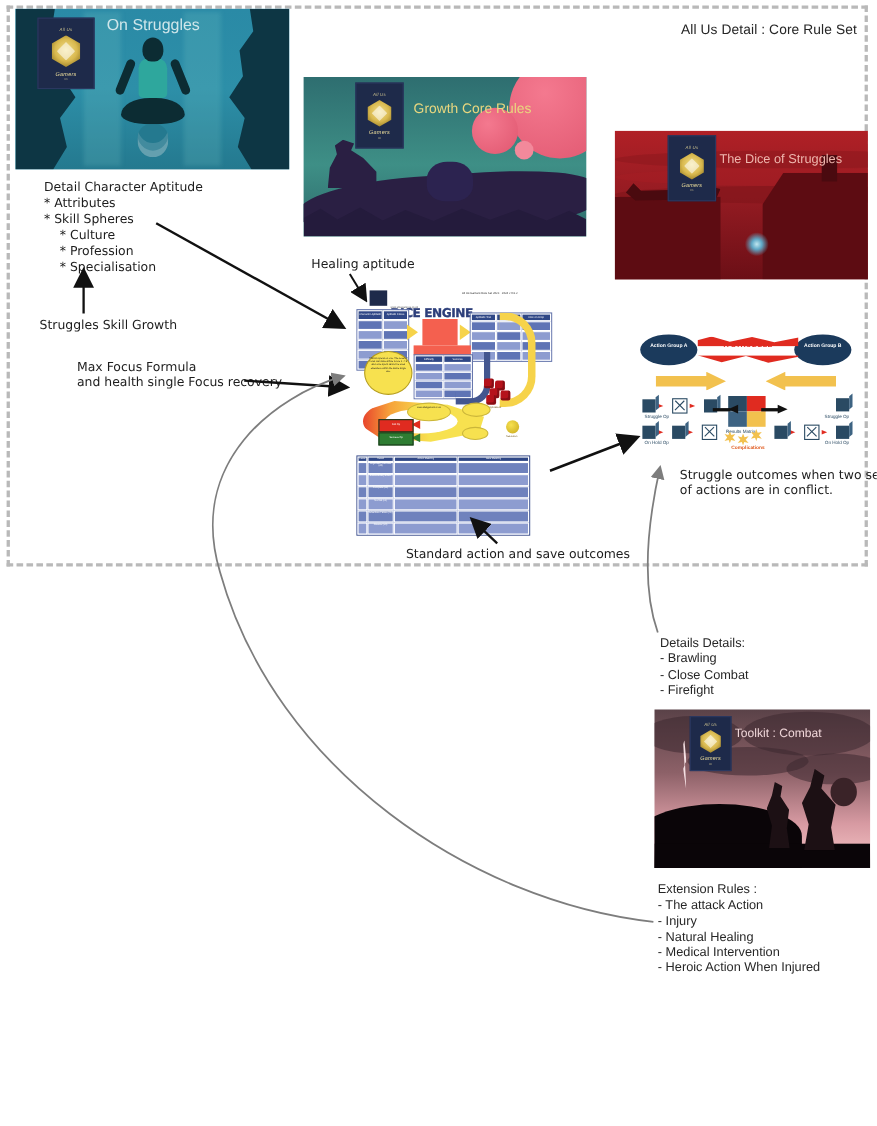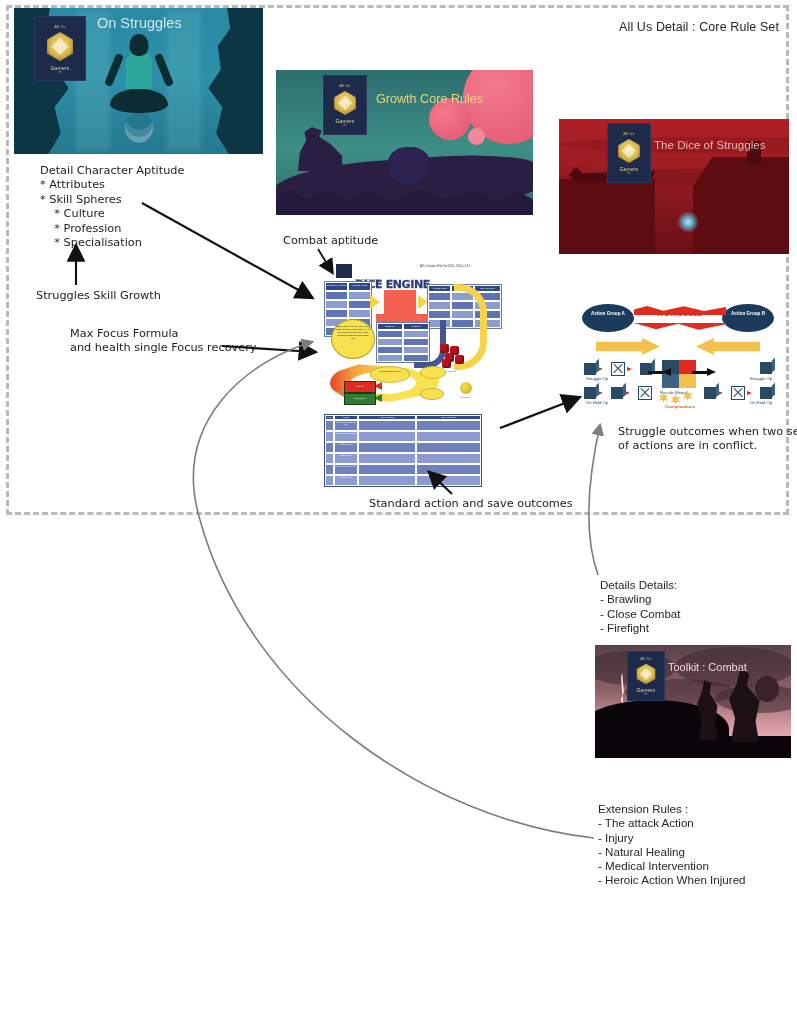--- a/index.html
+++ b/index.html
@@ -123,21 +123,21 @@
     clip-path:polygon(20% 0,100% 0,100% 100%,0 100%,0 30%);}
   #img-book .croc{position:absolute;left:10px;top:44px;width:86px;height:26px;background:#4a0a0f;
     clip-path:polygon(0 46%,8% 14%,16% 40%,66% 36%,80% 18%,100% 34%,96% 64%,70% 70%,40% 72%,10% 74%);}
   #img-book .tower{position:absolute;right:28px;top:22px;width:14px;height:24px;background:#4a0a0f;}
   #img-book .gem{position:absolute;left:118px;top:92px;width:22px;height:22px;
     background:radial-gradient(circle,#bfe6ef 0%,#5fa8c6 30%,rgba(60,20,30,0) 70%);}
   #img-book .cap{left:95px;top:19px;color:#efb7ae;font-size:11.6px;}
   #img-book .logo{left:48px;top:4px;width:42px;height:58px;}
 
   
-  #img-toolkit{left:595px;top:645px;width:196px;height:113px;
+  #img-toolkit{left:595px;top:645px;width:196px;height:144px;
     background:linear-gradient(180deg,#5a4248 0%,#8d6168 40%,#d79aa2 72%,#eab4b8 88%,#2a1418 100%);}
   #img-toolkit .cloud{position:absolute;border-radius:50%;background:rgba(60,40,48,.55);}
   #img-toolkit .c1{left:-10px;top:6px;width:90px;height:34px;}
   #img-toolkit .c2{left:80px;top:2px;width:120px;height:40px;}
   #img-toolkit .c3{left:30px;top:34px;width:110px;height:26px;}
   #img-toolkit .c4{left:120px;top:40px;width:90px;height:28px;}
   #img-toolkit .bolt{position:absolute;left:26px;top:28px;width:3px;height:46px;background:#f4dfe2;
     clip-path:polygon(40% 0,100% 42%,58% 46%,100% 100%,0 56%,44% 50%,0 8%);}
   #img-toolkit .hill{position:absolute;left:-16px;bottom:0;width:150px;height:58px;background:#0a0508;
     border-radius:50% 50% 0 0;}
@@ -572,21 +572,21 @@
   <div id="sg-comp">Complications</div>
 </div>
 
 <div class="abs note" style="left:40px;top:164px;">Detail Character Aptitude
 * Attributes
 * Skill Spheres
     * Culture
     * Profession
     * Specialisation</div>
 <div class="abs note" style="left:36px;top:289px;">Struggles Skill Growth</div>
-<div class="abs note" style="left:283px;top:234px;">Combat aptitude</div>
+<div class="abs note" style="left:283px;top:234px;">Healing aptitude</div>
 <div class="abs note" style="left:70px;top:327px;">Max Focus Formula
 and health single Focus recovery</div>
 <div class="abs note" style="left:369px;top:497px;">Standard action and save outcomes</div>
 <div class="abs note" style="left:618px;top:425px;">Struggle outcomes when two sets
 of actions are in conflict.</div>
 <div class="abs plain" style="left:600px;top:578px;line-height:14.3px;">Details Details:
 - Brawling
 - Close Combat
 - Firefight</div>
 <div class="abs plain" style="left:598px;top:802px;line-height:14.3px;">Extension Rules :

